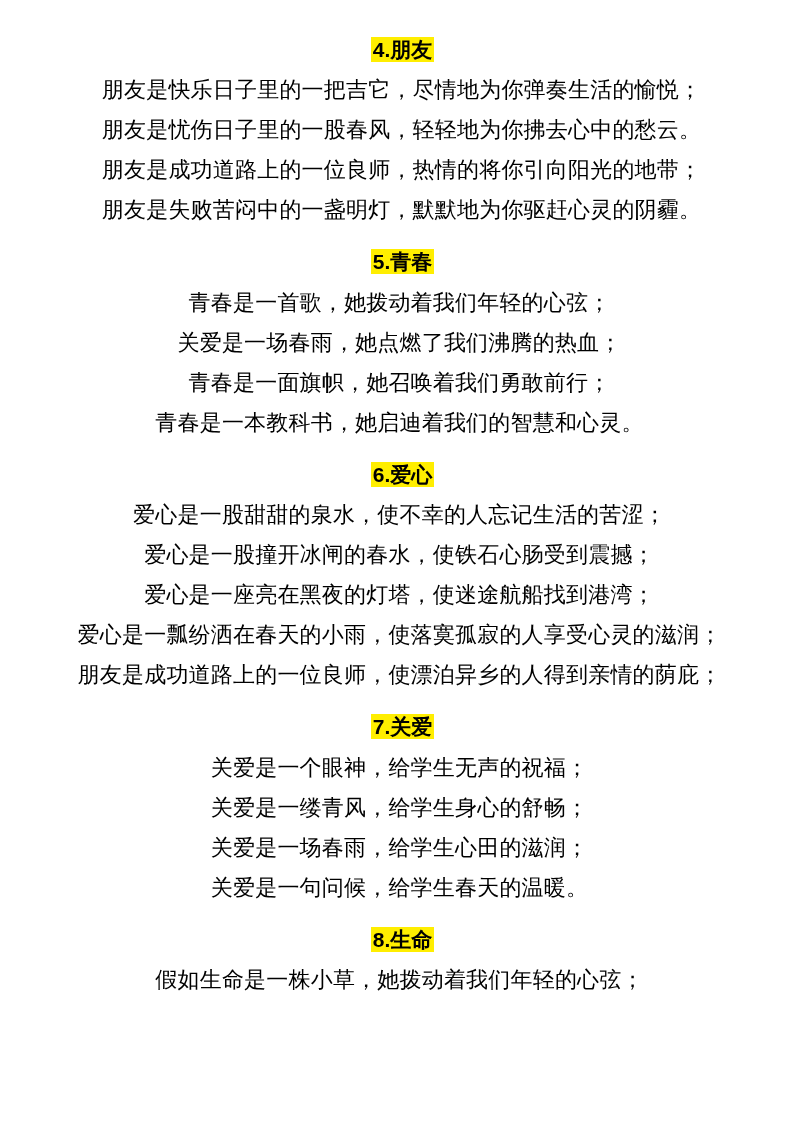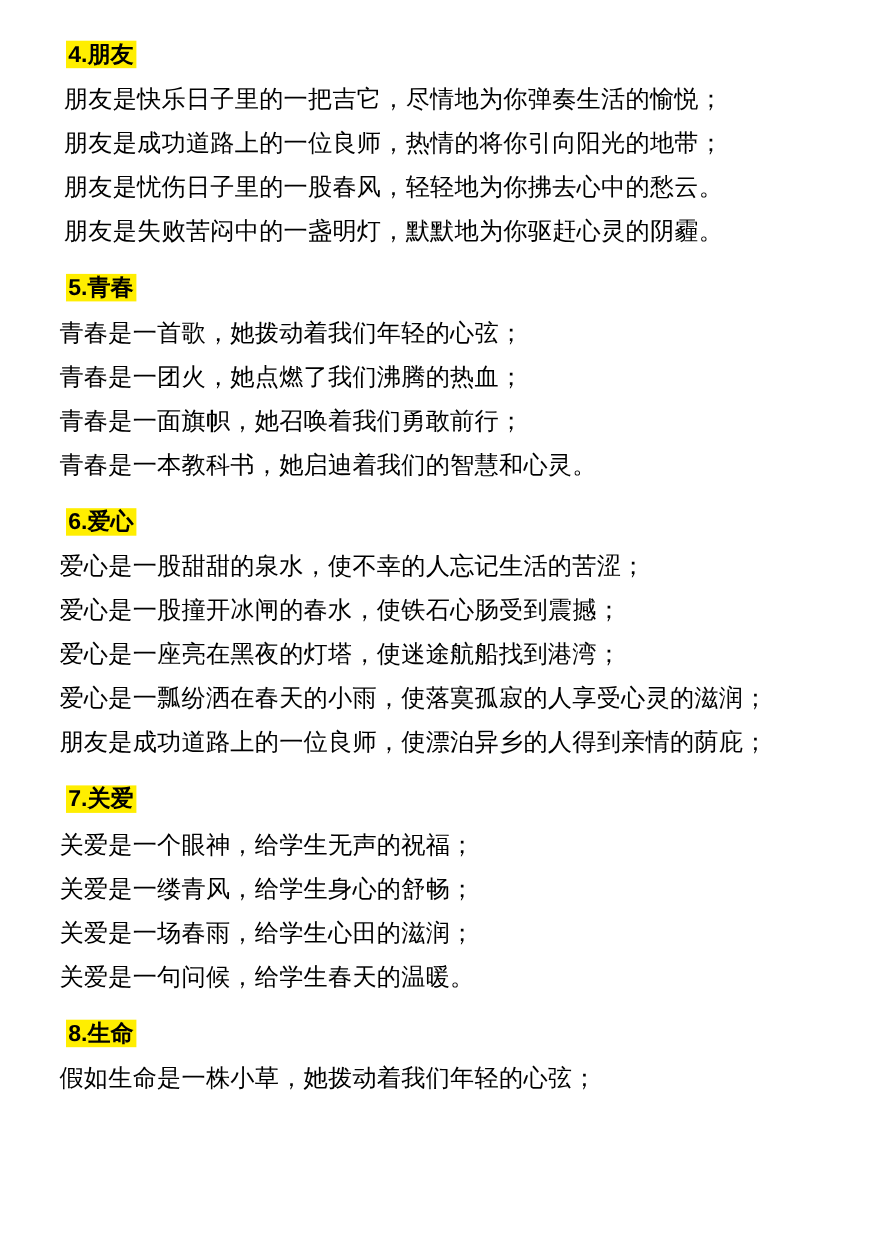--- a/index.html
+++ b/index.html
@@ -12,20 +12,21 @@
     height: 1122px;
     font-family: "Liberation Sans", sans-serif;
     color: #000000;
     overflow: hidden;
   }
   .page {
     box-sizing: border-box;
     width: 793px;
     height: 924px;
     padding: 36px 48px 0 52px;
+    text-align: center;
   }
   .section {
     margin-bottom: 34px;
   }
   .section-heading {
     font-size: 21px;
     font-weight: bold;
     line-height: 1.35;
     margin: 0 0 6px 0;
   }
@@ -52,29 +53,29 @@
   .s4 { margin-bottom: 18px; }
 </style>
 </head>
 <body>
 
 <div class="page">
 
   <div class="section s1">
     <div class="section-heading"><span class="hl">4.朋友</span></div>
     <p class="para">朋友是快乐日子里的一把吉它，尽情地为你弹奏生活的愉悦；</p>
+    <p class="para">朋友是忧伤日子里的一股春风，轻轻地为你拂去心中的愁云。</p>
     <p class="para">朋友是成功道路上的一位良师，热情的将你引向阳光的地带；</p>
-    <p class="para">朋友是忧伤日子里的一股春风，轻轻地为你拂去心中的愁云。</p>
     <p class="para">朋友是失败苦闷中的一盏明灯，默默地为你驱赶心灵的阴霾。</p>
   </div>
 
   <div class="section s2">
     <div class="section-heading"><span class="hl">5.青春</span></div>
     <p class="para">青春是一首歌，她拨动着我们年轻的心弦；</p>
-    <p class="para">青春是一团火，她点燃了我们沸腾的热血；</p>
+    <p class="para">关爱是一场春雨，她点燃了我们沸腾的热血；</p>
     <p class="para">青春是一面旗帜，她召唤着我们勇敢前行；</p>
     <p class="para">青春是一本教科书，她启迪着我们的智慧和心灵。</p>
   </div>
 
   <div class="section s3">
     <div class="section-heading"><span class="hl">6.爱心</span></div>
     <p class="para">爱心是一股甜甜的泉水，使不幸的人忘记生活的苦涩；</p>
     <p class="para">爱心是一股撞开冰闸的春水，使铁石心肠受到震撼；</p>
     <p class="para">爱心是一座亮在黑夜的灯塔，使迷途航船找到港湾；</p>
     <p class="para">爱心是一瓢纷洒在春天的小雨，使落寞孤寂的人享受心灵的滋润；</p>

